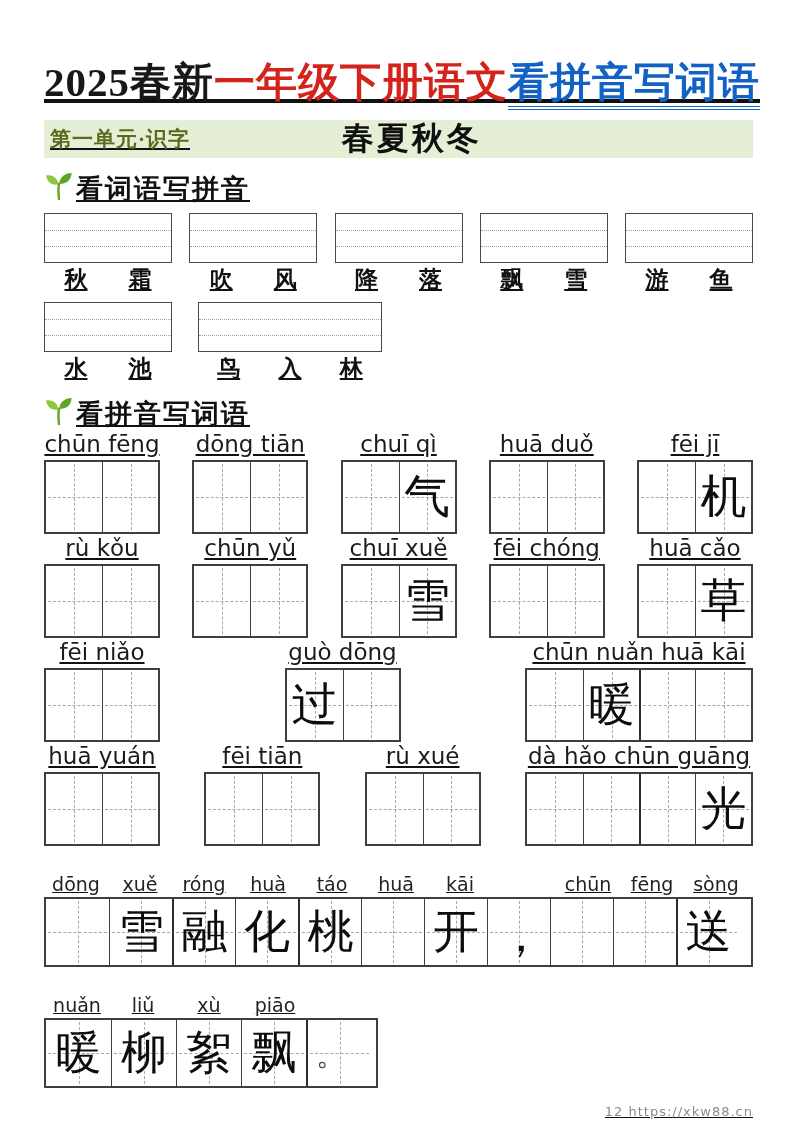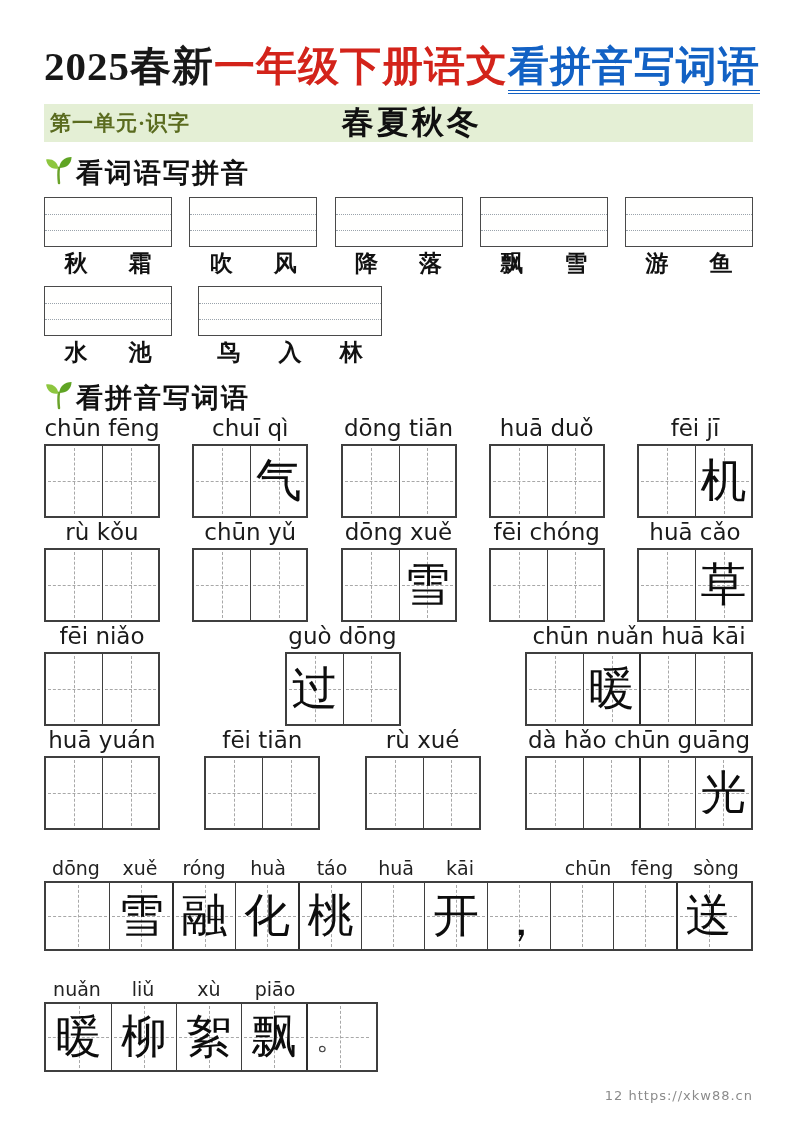--- a/index.html
+++ b/index.html
@@ -1,24 +1,25 @@
 <!DOCTYPE html>
 <html><head>
 <meta charset="utf-8">
 <style>
   html,body{margin:0;padding:0;background:#ffffff;}
   .page{
     position:relative;
     width:793px;height:1122px;
     background:#ffffff;
     box-sizing:border-box;
-    padding:40px 40px 0 44px;
+    padding:56px 40px 0 44px;
     font-family:"Liberation Serif","DejaVu Serif",serif;
     color:#111;
     overflow:hidden;
+    text-decoration:underline;
   }
   
   .title{
     text-align:center;
     font-size:41px;font-weight:bold;
     line-height:52px;
     letter-spacing:1px;
     margin-bottom:12px;
     white-space:nowrap;
   }
@@ -251,36 +252,36 @@
   <div id="sec2rows">
       <div class="grouprow">
         <div class="group">
           <div class="pinyin">chūn fēng</div>
           <div class="grid">
             <div class="cell"></div>
             <div class="cell"></div>
           </div>
         </div>
         <div class="group">
+          <div class="pinyin">dōng tiān</div>
+          <div class="grid">
+            <div class="cell"></div>
+            <div class="cell"></div>
+          </div>
+        </div>
+        <div class="group">
           <div class="pinyin">chuī qì</div>
           <div class="grid">
             <div class="cell"></div>
             <div class="cell">
               <span class="ch">气</span>
             </div>
           </div>
         </div>
         <div class="group">
-          <div class="pinyin">dōng tiān</div>
-          <div class="grid">
-            <div class="cell"></div>
-            <div class="cell"></div>
-          </div>
-        </div>
-        <div class="group">
           <div class="pinyin">huā duǒ</div>
           <div class="grid">
             <div class="cell"></div>
             <div class="cell"></div>
           </div>
         </div>
         <div class="group">
           <div class="pinyin">fēi jī</div>
           <div class="grid">
             <div class="cell"></div>
@@ -299,21 +300,21 @@
           </div>
         </div>
         <div class="group">
           <div class="pinyin">chūn yǔ</div>
           <div class="grid">
             <div class="cell"></div>
             <div class="cell"></div>
           </div>
         </div>
         <div class="group">
-          <div class="pinyin">dōng xuě</div>
+          <div class="pinyin">chuī xuě</div>
           <div class="grid">
             <div class="cell"></div>
             <div class="cell">
               <span class="ch">雪</span>
             </div>
           </div>
         </div>
         <div class="group">
           <div class="pinyin">fēi chóng</div>
           <div class="grid">

